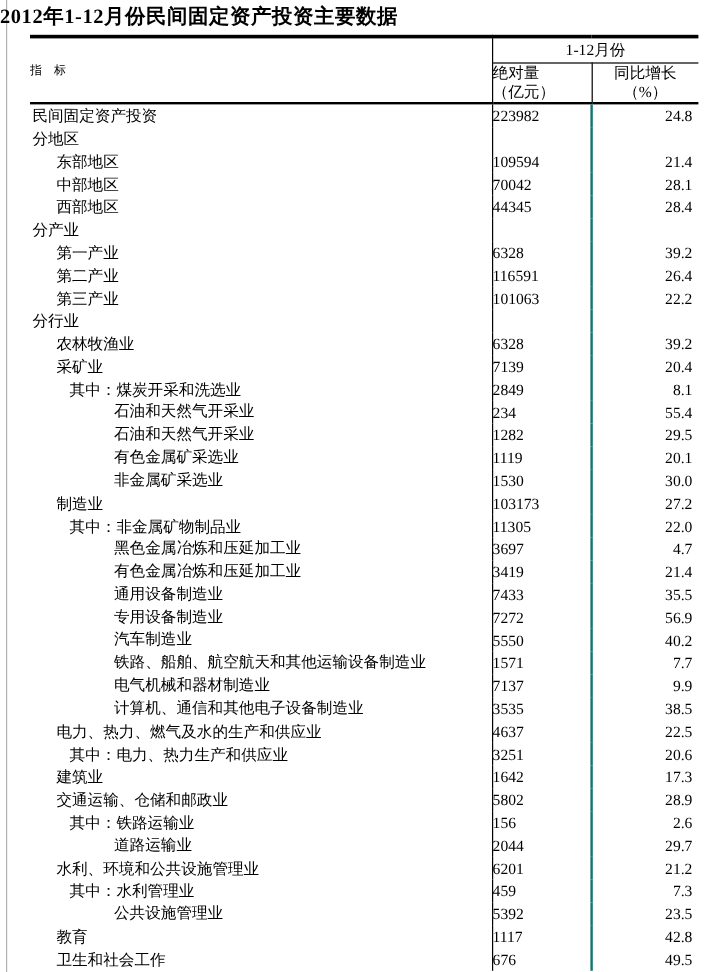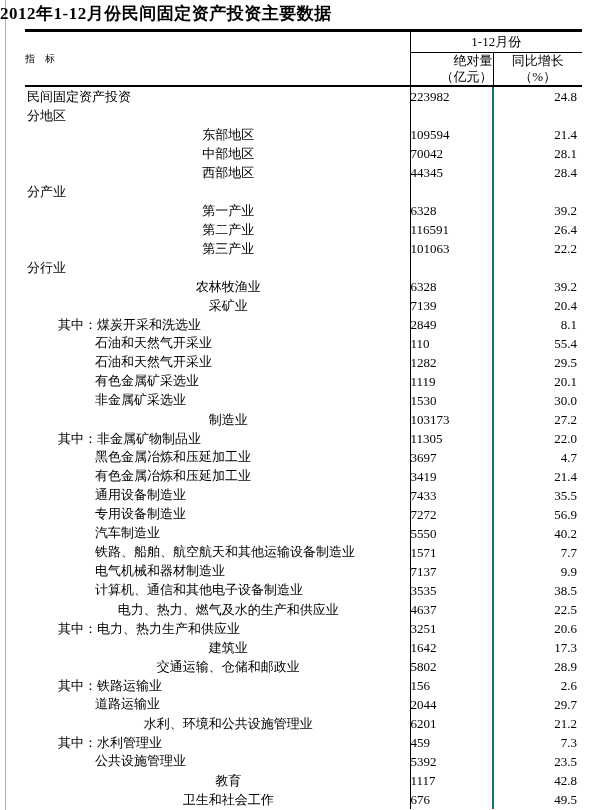--- a/index.html
+++ b/index.html
@@ -50,21 +50,21 @@
     height: 22px;
     border-bottom: 1px solid #000;
     text-align: center;
     font-size: 13px;
     margin-top: 32px;
   }
   th.h-abs {
     border-right: 1px solid #000;
     border-bottom: 2px solid #000;
     height: 25px;
-    text-align: right;
+    text-align: left;
     line-height: 16px;
   }
   th.h-growth {
     border-bottom: 2px solid #000;
     text-align: center;
     line-height: 16px;
   }
   tbody td { height: 19px; line-height: 19px; }
   td.c-ind {
     border-right: 1px solid #000;
@@ -73,21 +73,21 @@
   }
   td.c-abs {
     border-right: 2px solid #0f766e;
     padding-right: 8px;
   }
   td.c-gr {
     text-align: right;
     padding-right: 5px;
   }
   td.c-ind.i0 { padding-left: 2px; margin-left: 28px; }
-  td.c-ind.i1 { padding-left: 22px; text-align: center; }
+  td.c-ind.i1 { padding-left: 22px; }
   td.c-ind.i2 { padding-left: 33px; }
   td.c-ind.i3 { padding-left: 70px; font-family: Liberation Mono, monospace; }
 </style>
 </head>
 <body>
 
 <div class="page-edge-line"></div>
 
 <h1 class="title">2012年1-12月份民间固定资产投资主要数据</h1>
 
@@ -174,21 +174,21 @@
         <td class="c-abs">7139</td>
         <td class="c-gr">20.4</td>
       </tr>
       <tr>
         <td class="c-ind i2">其中：煤炭开采和洗选业</td>
         <td class="c-abs">2849</td>
         <td class="c-gr">8.1</td>
       </tr>
       <tr>
         <td class="c-ind i3">石油和天然气开采业</td>
-        <td class="c-abs">110</td>
+        <td class="c-abs">234</td>
         <td class="c-gr">55.4</td>
       </tr>
       <tr>
         <td class="c-ind i3">石油和天然气开采业</td>
         <td class="c-abs">1282</td>
         <td class="c-gr">29.5</td>
       </tr>
       <tr>
         <td class="c-ind i3">有色金属矿采选业</td>
         <td class="c-abs">1119</td>

